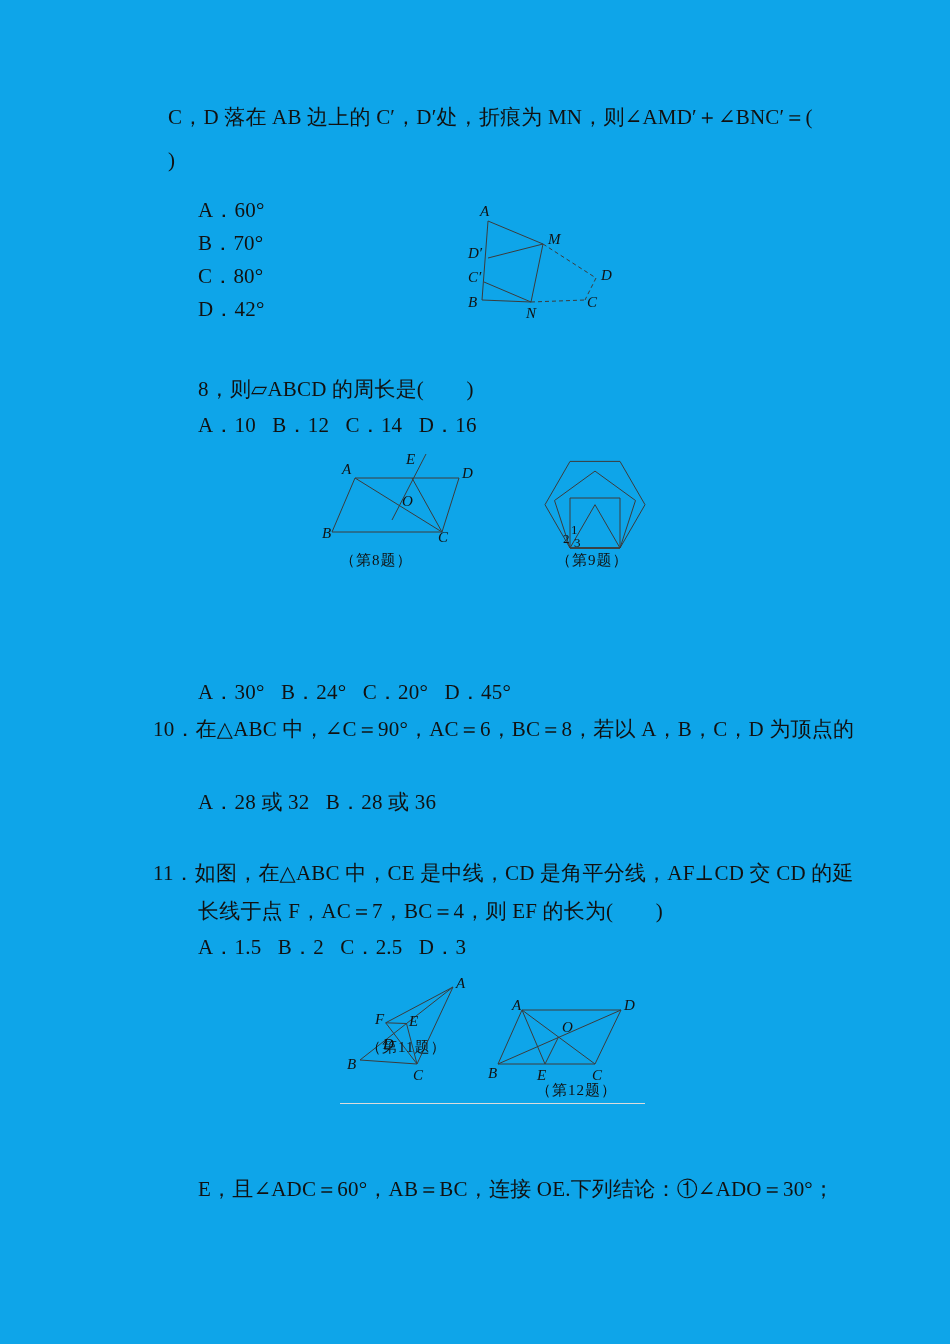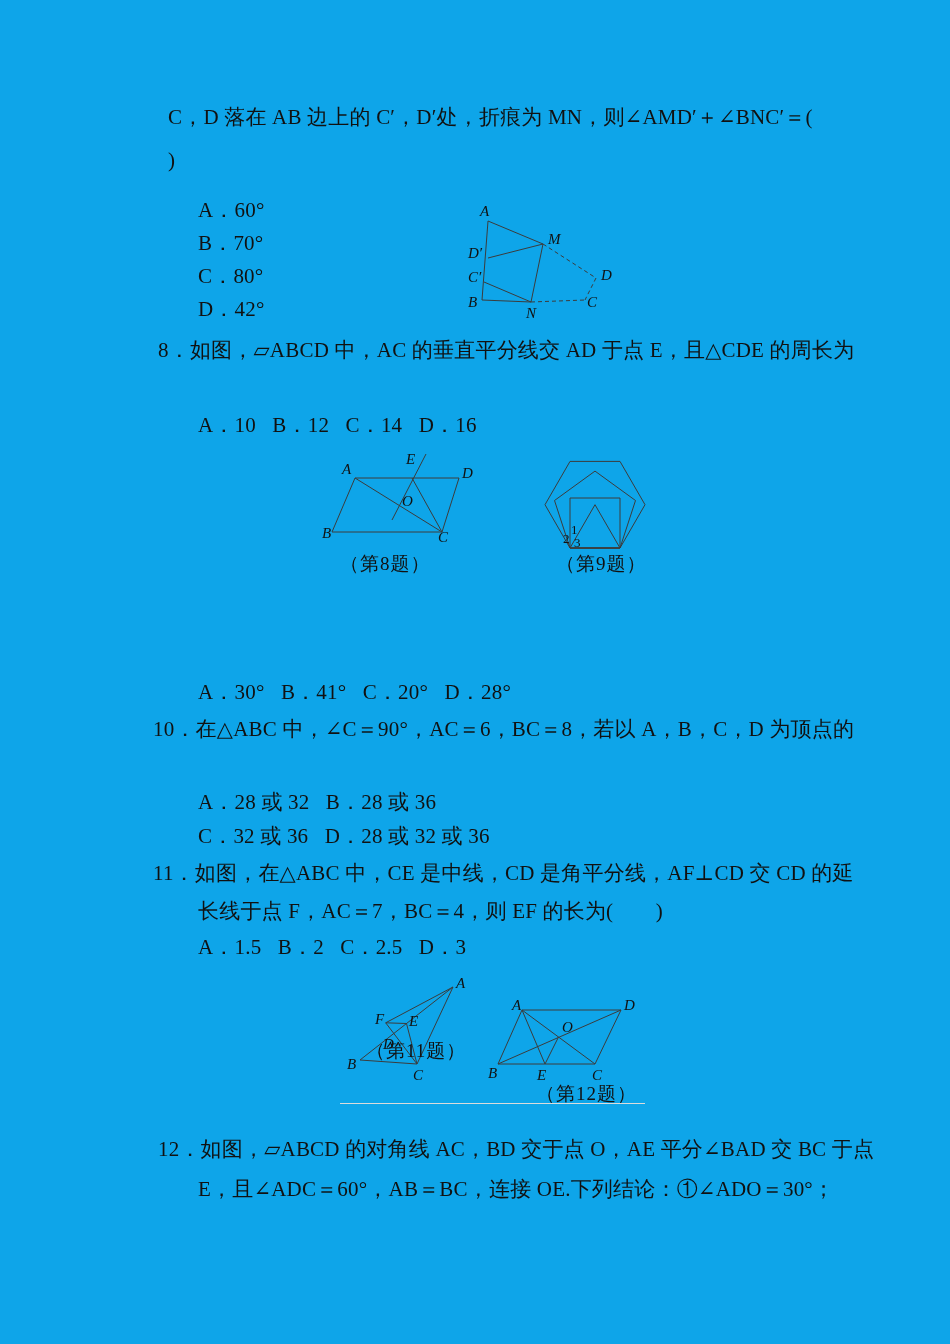--- a/index.html
+++ b/index.html
@@ -9,21 +9,21 @@
     background:#0ea5e9; color:#111;
     font-family:"Liberation Serif","DejaVu Serif",serif;
     overflow:hidden;
   }
   .tl { position:absolute; font-size:21px; white-space:pre; letter-spacing:.2px; line-height:1.25; }
   .fig { position:absolute; }
   .fig svg { position:absolute; left:0; top:0; overflow:visible; }
   .pl { position:absolute; font-size:15px; font-style:italic;
         font-family:"Liberation Serif","DejaVu Serif",serif; line-height:1; }
   .pn { position:absolute; font-size:13px; font-style:normal; line-height:1; }
-  .cap { position:absolute; font-size:19px; letter-spacing:1px; }
+  .cap { position:absolute; font-size:15px; letter-spacing:1px; }
   .rule { position:absolute; height:1px; background:#dcdcdc; }
   line, polyline, polygon { stroke:#3c3c3c; stroke-width:1; fill:none; }
   .dash { stroke-dasharray:4 3; }
 </style>
 </head>
 <body>
 
 <div class="page">
 
   <div class="tl" style="left:168px;top:104px">C，D 落在 AB 边上的 C′，D′处，折痕为 MN，则∠AMD′＋∠BNC′＝(</div>
@@ -52,21 +52,21 @@
     <span class="pl" style="left:12px;top:8px">A</span>
     <span class="pl" style="left:80px;top:36px">M</span>
     <span class="pl" style="left:0px;top:50px">D′</span>
     <span class="pl" style="left:0px;top:74px">C′</span>
     <span class="pl" style="left:0px;top:99px">B</span>
     <span class="pl" style="left:58px;top:110px">N</span>
     <span class="pl" style="left:133px;top:72px">D</span>
     <span class="pl" style="left:119px;top:99px">C</span>
   </div>
 
-  <div class="tl" style="left:158px;top:337px">8．如图，▱ABCD 中，AC 的垂直平分线交 AD 于点 E，且△CDE 的周长为</div>
+  <div class="tl" style="left:198px;top:376px">8，则▱ABCD 的周长是(　　)</div>
   <div class="tl" style="left:198px;top:412px">A．10   B．12   C．14   D．16</div>
 
   <div class="fig" style="left:322px;top:452px;width:155px;height:105px">
     <svg width="155" height="105">
       <g>
         <polygon points="33,26 137,26 120,80 10,80"></polygon>
         <line x1="33" y1="26" x2="120" y2="80"></line>
         <line x1="90" y1="26" x2="120" y2="80"></line>
         <line x1="104" y1="2" x2="70" y2="68"></line>
       </g>
@@ -95,25 +95,24 @@
       </g>
     </svg>
     <span class="pn" style="left:31px;top:83px">1</span>
     <span class="pn" style="left:23px;top:92px">2</span>
     <span class="pn" style="left:34px;top:96px">3</span>
   </div>
 
   <div class="cap" style="left:340px;top:551px">（第8题）</div>
   <div class="cap" style="left:556px;top:551px">（第9题）</div>
 
-  <div class="tl" style="left:198px;top:679px">A．30°   B．41°   C．20°   D．28°</div>
+  <div class="tl" style="left:198px;top:679px">A．30°   B．24°   C．20°   D．45°</div>
 
   <div class="tl" style="left:153px;top:716px">10．在△ABC 中，∠C＝90°，AC＝6，BC＝8，若以 A，B，C，D 为顶点的</div>
   <div class="tl" style="left:198px;top:789px">A．28 或 32   B．28 或 36</div>
-  <div class="tl" style="left:198px;top:823px">C．32 或 36   D．28 或 32 或 36</div>
 
   <div class="tl" style="left:153px;top:860px">11．如图，在△ABC 中，CE 是中线，CD 是角平分线，AF⊥CD 交 CD 的延</div>
   <div class="tl" style="left:198px;top:898px">长线于点 F，AC＝7，BC＝4，则 EF 的长为(　　)</div>
   <div class="tl" style="left:198px;top:934px">A．1.5   B．2   C．2.5   D．3</div>
 
   <div class="fig" style="left:345px;top:972px;width:130px;height:112px">
     <svg width="130" height="112">
       <g>
         <polygon points="108,15 15,88 72,92"></polygon>
       </g>
@@ -148,16 +147,15 @@
     <span class="pl" style="left:0px;top:68px">B</span>
     <span class="pl" style="left:49px;top:70px">E</span>
     <span class="pl" style="left:104px;top:70px">C</span>
   </div>
 
   <div class="cap" style="left:366px;top:1038px">（第11题）</div>
   <div class="cap" style="left:536px;top:1081px">（第12题）</div>
 
   <div class="rule" style="left:340px;top:1103px;width:305px"></div>
 
-  <div class="tl" style="left:158px;top:1136px">12．如图，▱ABCD 的对角线 AC，BD 交于点 O，AE 平分∠BAD 交 BC 于点</div>
   <div class="tl" style="left:198px;top:1176px">E，且∠ADC＝60°，AB＝BC，连接 OE.下列结论：①∠ADO＝30°；</div>
 
 </div>
 
 </body></html>

